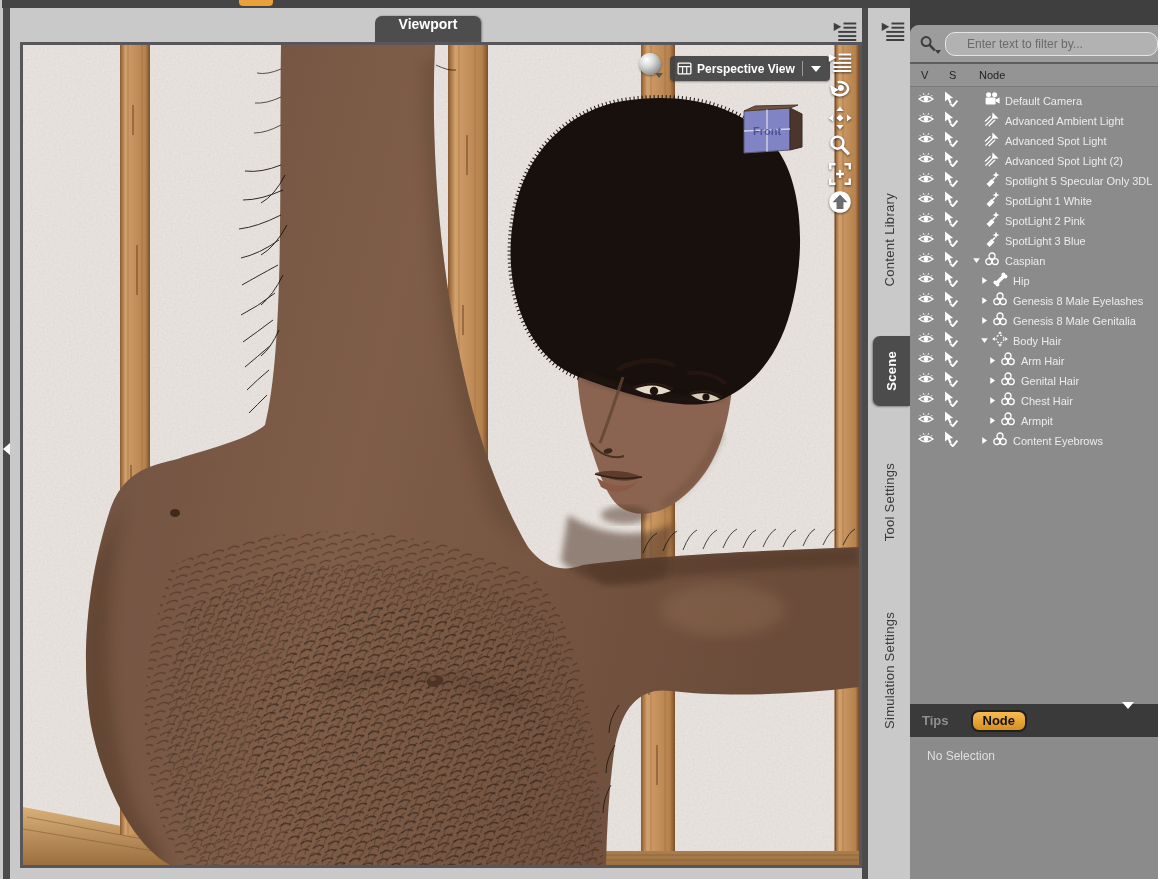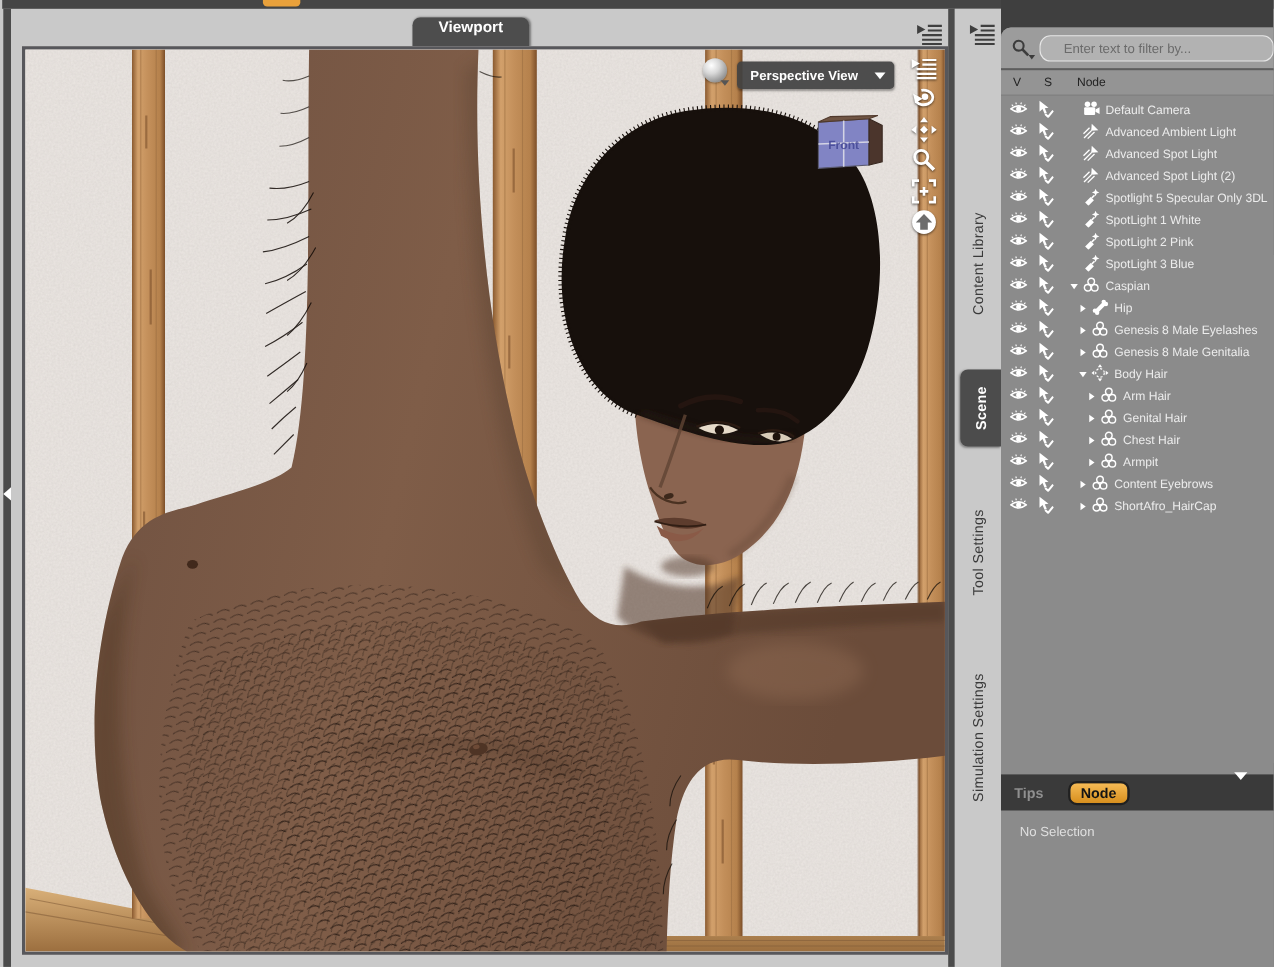--- a/index.html
+++ b/index.html
@@ -22,21 +22,21 @@
     background:#e9e4e0;box-sizing:border-box;}
   .vp-render{position:absolute;left:0;top:0;width:836px;height:820px;}
   .vp-render svg{display:block;}
 
   
   .sphere{position:absolute;left:616px;top:8px;width:22px;height:22px;border-radius:50%;
     background:radial-gradient(circle at 35% 30%, #ffffff, #d8d8d8 35%, #9a9a9a 70%, #6e6e6e 100%);
     box-shadow:0 1px 2px rgba(0,0,0,.4);}
   .sphere-caret{position:absolute;left:632px;top:28px;width:0;height:0;
     border-left:4px solid transparent;border-right:4px solid transparent;border-top:5px solid #555;}
-  .view-pill{position:absolute;left:647px;top:11px;width:143px;height:25px;background:rgba(66,66,66,.93);
+  .view-pill{position:absolute;left:647px;top:11px;width:160px;height:25px;background:rgba(66,66,66,.93);
     border-radius:4px;display:flex;align-items:center;color:#fff;box-shadow:0 1px 2px rgba(0,0,0,.35);}
   .view-pill .wicon{width:15px;height:15px;margin:0 5px 0 7px;}
   .view-pill .lbl{font-size:12px;font-weight:bold;white-space:nowrap;}
   .view-pill .sep{width:1px;height:15px;background:#9a9a9a;margin-left:7px;}
   .view-pill .caret{margin:0 8px 0 8px;width:0;height:0;border-left:5px solid transparent;
     border-right:5px solid transparent;border-top:6px solid #fff;}
   .vcube{position:absolute;left:713px;top:59px;width:70px;height:54px;}
   .vp-tools{position:absolute;right:4px;top:5px;width:30px;display:flex;flex-direction:column;gap:4px;align-items:center;}
   .vp-tool{width:24px;height:24px;color:#fff;filter:drop-shadow(0 1px 1px rgba(0,0,0,.55));}
   .vp-tool svg{width:24px;height:24px;}
@@ -890,44 +890,20 @@
                 <use href="#i-tri-right"></use>
               </svg>
             </span>
             <span class="node-ic">
               <svg>
                 <use href="#i-figure"></use>
               </svg>
             </span>
             <span class="tlbl">Content Eyebrows</span>
           </div>
-          <div class="tree-row">
-            <span class="cell-v">
-              <svg>
-                <use href="#i-eye"></use>
-              </svg>
-            </span>
-            <span class="cell-s">
-              <svg>
-                <use href="#i-cursor"></use>
-              </svg>
-            </span>
-            <span class="indent" style="width:8px"></span>
-            <span class="arrow">
-              <svg>
-                <use href="#i-tri-right"></use>
-              </svg>
-            </span>
-            <span class="node-ic">
-              <svg>
-                <use href="#i-figure"></use>
-              </svg>
-            </span>
-            <span class="tlbl">ShortAfro_HairCap</span>
-          </div>
         </div>
     </div>
     <div class="tips-bar">
       <span class="tips-lbl">Tips</span>
       <span class="node-tab">Node</span>
       <span class="tips-caret"></span>
     </div>
     <div class="node-content">
       <span class="no-sel">No Selection</span>
     </div>

